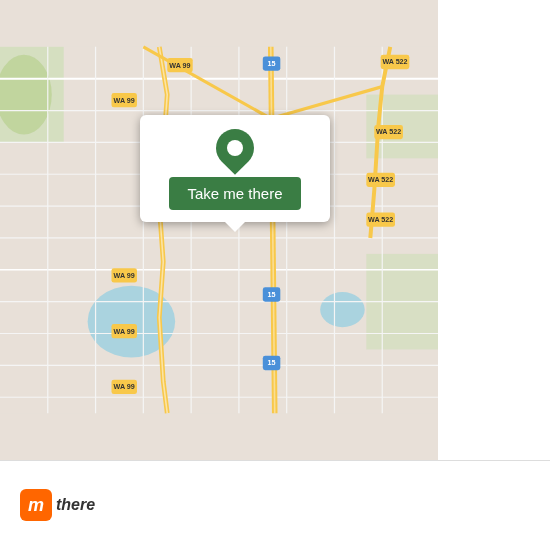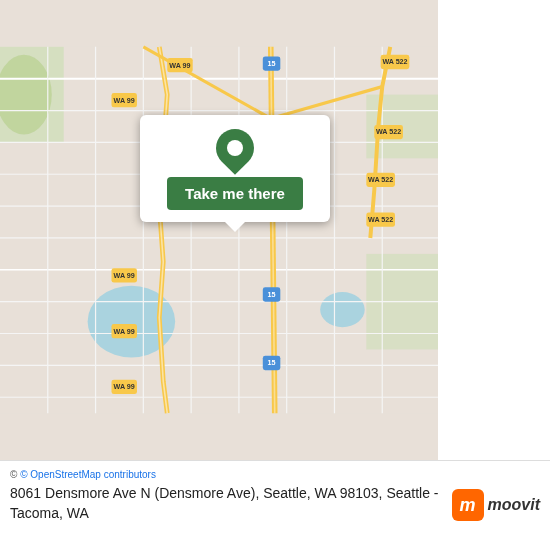--- a/index.html
+++ b/index.html
@@ -77,21 +77,21 @@
     }
 
     .take-me-btn {
       background: #3a7d44;
       color: white;
       border: none;
       border-radius: 4px;
       padding: 8px 18px;
       font-size: 15px;
       cursor: pointer;
-      font-weight: 700;
+      font-weight: 400;
       white-space: nowrap;
     }
 
     
     #footer {
       width: 550px;
       height: 90px;
       background: white;
       border-top: 1px solid #ddd;
       padding: 8px 10px 6px;
@@ -243,25 +243,19 @@
 
   <div class="popup-card">
     <div class="location-pin">
       <div class="location-pin-inner"></div>
     </div>
     <button class="take-me-btn">Take me there</button>
   </div>
 </div>
 
 <div id="footer">
-  <div class="footer-left">
-    <div class="osm-credit">
-      © <span>© OpenStreetMap contributors</span>
-    </div>
-    <div class="address-text">8061 Densmore Ave N (Densmore Ave), Seattle, WA 98103, Seattle - Tacoma, WA</div>
-  </div>
   <div class="moovit-logo">
     <div class="moovit-icon">
       <span class="moovit-m">m</span>
     </div>
-    <span class="moovit-text">moovit</span>
+    <span class="moovit-text">there</span>
   </div>
 </div>
 
 </body></html>

